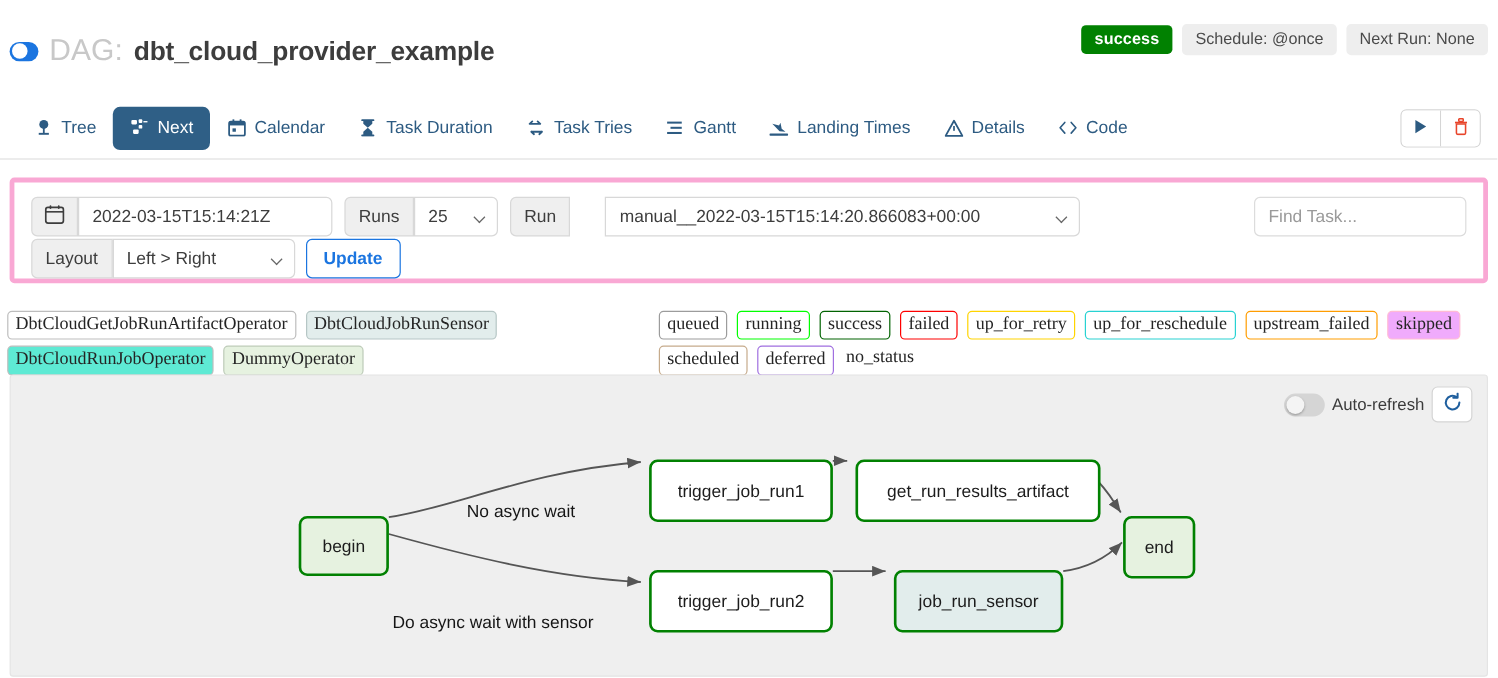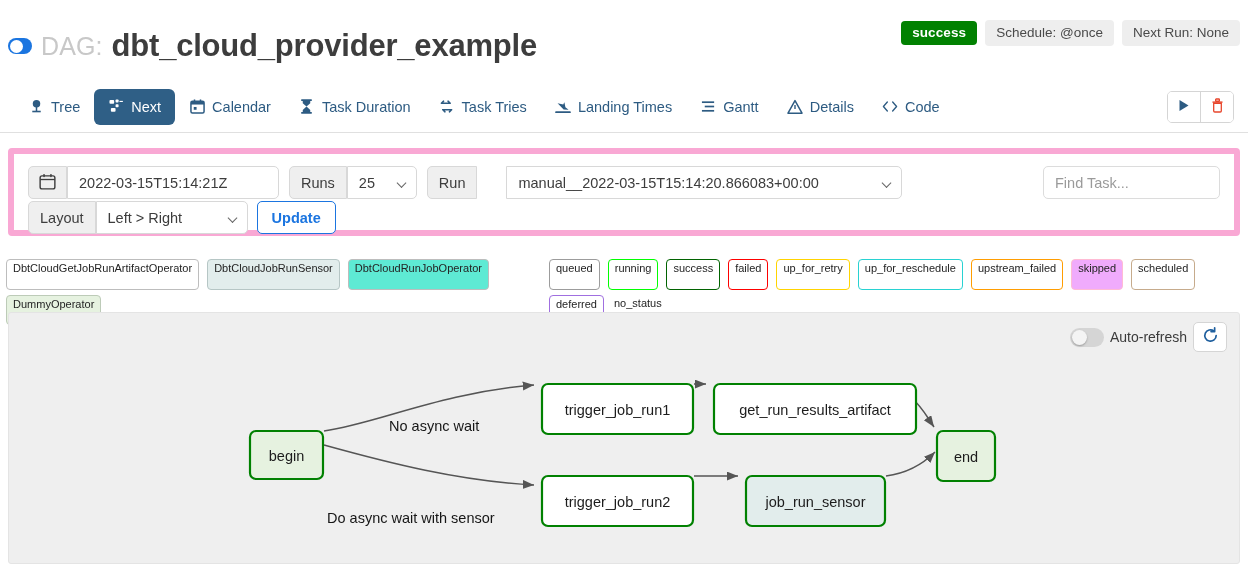--- a/index.html
+++ b/index.html
@@ -25,21 +25,21 @@
     background: #1b75e0; position: relative; flex: 0 0 auto;
   }
   .toggle-pill::after {
     content: ""; position: absolute; left: 1.5px; top: 1.5px;
     width: 13px; height: 13px; border-radius: 50%; background: #ffffff;
   }
   .dag-label {
     font-size: 25px; color: #c8c8c8; font-weight: 400; letter-spacing: .1px;
   }
   .dag-name {
-    font-size: 31px; color: #3d3d3d; font-weight: 700; letter-spacing: -.2px;
+    font-size: 22px; color: #3d3d3d; font-weight: 700; letter-spacing: -.2px;
   }
   .header-badges {
     position: absolute; right: 8px; top: 20px;
     display: flex; align-items: center; gap: 8px;
   }
   .badge-success {
     background: #018101; color: #ffffff; font-weight: 700;
     font-size: 13.5px; padding: 4px 11px 5px; border-radius: 4px;
     letter-spacing: .1px;
   }
@@ -69,21 +69,21 @@
   }
   .tab-actions button {
     width: 32px; height: 30px; background: #fff; border: none; cursor: pointer;
     display: flex; align-items: center; justify-content: center; padding: 0;
   }
   .tab-actions .sep { width: 1px; background: #d5d5d5; }
 
   
   .filter-card {
     position: absolute; left: 8px; top: 148px; width: 1232px; height: 88px;
-    background: #ffffff; border: 6px solid #f9a8d4; border-radius: 4px;
+    background: #ffffff; border: 4px solid #f9a8d4; border-radius: 4px;
   }
   .filter-row1 { position: absolute; left: 14px; top: 12px; display: flex; align-items: center; gap: 10px; }
   .filter-row2 { position: absolute; left: 14px; top: 47px; display: flex; align-items: flex-end; gap: 0; }
   .grp { display: flex; align-items: stretch; }
   .grp > * { border: 1px solid #d8d8d8; }
   .addon {
     background: #efefef; color: #3d3d3d; font-size: 14.5px;
     display: flex; align-items: center; padding: 0 11px; height: 33px;
   }
   .addon.cal { padding: 0 10px; }
@@ -115,24 +115,24 @@
     display: flex; align-items: center; padding: 0 11px;
   }
 
   
   .legend { position: absolute; left: 0; top: 256px; width: 1248px; height: 54px; }
   .legend-ops { position: absolute; left: 6px; top: 3px; width: 540px;
                 display: flex; flex-wrap: wrap; gap: 5px 8px; }
   .legend-states { position: absolute; left: 549px; top: 3px; width: 696px;
                 display: flex; flex-wrap: wrap; gap: 5px 8px; align-content: flex-start; }
   .chip {
-    font-size: 11px; color: #242424; border-radius: 4px;
-    padding: 2px 6px 14px; line-height: 1.15; white-space: nowrap;
+    font-size: 15px; color: #242424; border-radius: 4px;
+    padding: 2px 6px 3px; line-height: 1.15; white-space: nowrap;
     border: 1px solid #bdbdbd; background: #ffffff;
-    font-family: Liberation Sans, sans-serif;
+    font-family: Liberation Serif, serif;
   }
   .chip.plain { border: none; background: transparent; padding-left: 2px; }
 
   
   .graph-panel {
     position: absolute; left: 8px; top: 312px; width: 1232px; height: 252px;
     background: #efefef; border: 1px solid #e4e4e4; border-radius: 3px;
     overflow: hidden;
   }
   .graph-toolbar {
@@ -239,37 +239,37 @@
           <svg width="15" height="15" viewBox="0 0 16 16">
               <path d="M2.5 4.5h9.5M12 4.5 l-2.4-2.2M2.5 4.5 l2.4-2.2" stroke="#2d5b82" stroke-width="1.6" fill="none" stroke-linecap="round" stroke-linejoin="round"></path>
               <path d="M13.5 11.5H4M4 11.5l2.4 2.2M13.5 11.5l-2.4 2.2" stroke="#2d5b82" stroke-width="1.6" fill="none" stroke-linecap="round" stroke-linejoin="round"></path>
             </svg>
         </span>
         <span>Task Tries</span>
       </div>
 
       <div class="tab">
         <span class="ic">
+          <svg width="15" height="15" viewBox="0 0 16 16">
+              <rect x="1" y="2.5" width="13" height="1.8" fill="#2d5b82"></rect>
+              <rect x="4" y="7.1" width="10" height="1.8" fill="#2d5b82"></rect>
+              <rect x="1" y="11.7" width="13" height="1.8" fill="#2d5b82"></rect>
+            </svg>
+        </span>
+        <span>Gantt</span>
+      </div>
+
+      <div class="tab">
+        <span class="ic">
           <svg width="16" height="16" viewBox="0 0 16 16">
               <path d="M1 13.2h14" stroke="#2d5b82" stroke-width="1.7" stroke-linecap="round"></path>
               <path d="M2.6 4.2 L8.6 10.4 L13.6 10.8 L10.4 8.2 L9.4 3.2 L8.2 5.6 Z" fill="#2d5b82"></path>
             </svg>
         </span>
         <span>Landing Times</span>
-      </div>
-
-      <div class="tab">
-        <span class="ic">
-          <svg width="15" height="15" viewBox="0 0 16 16">
-              <rect x="1" y="2.5" width="13" height="1.8" fill="#2d5b82"></rect>
-              <rect x="4" y="7.1" width="10" height="1.8" fill="#2d5b82"></rect>
-              <rect x="1" y="11.7" width="13" height="1.8" fill="#2d5b82"></rect>
-            </svg>
-        </span>
-        <span>Gantt</span>
       </div>
 
       <div class="tab">
         <span class="ic">
           <svg width="16" height="16" viewBox="0 0 16 16">
               <path d="M8 1.6 L15 14.2 H1 Z" fill="none" stroke="#2d5b82" stroke-width="1.5" stroke-linejoin="round"></path>
               <rect x="7.3" y="6" width="1.4" height="4" fill="#2d5b82"></rect>
             </svg>
         </span>
         <span>Details</span>

